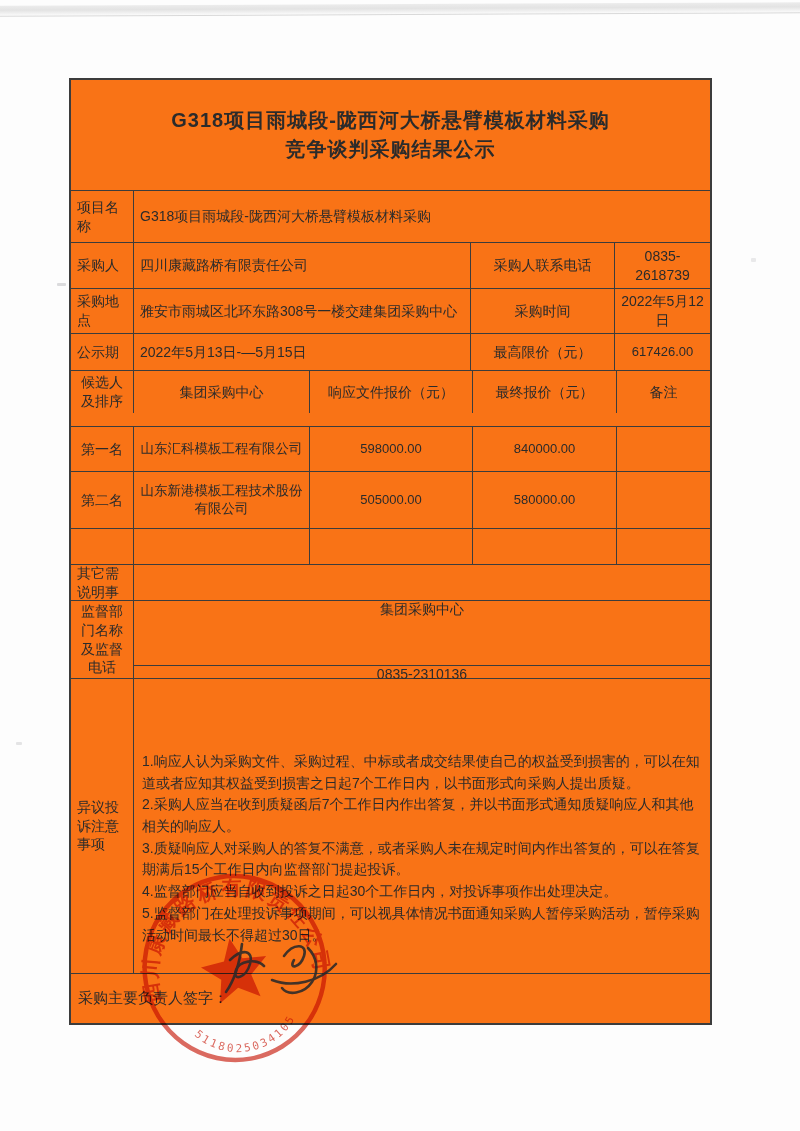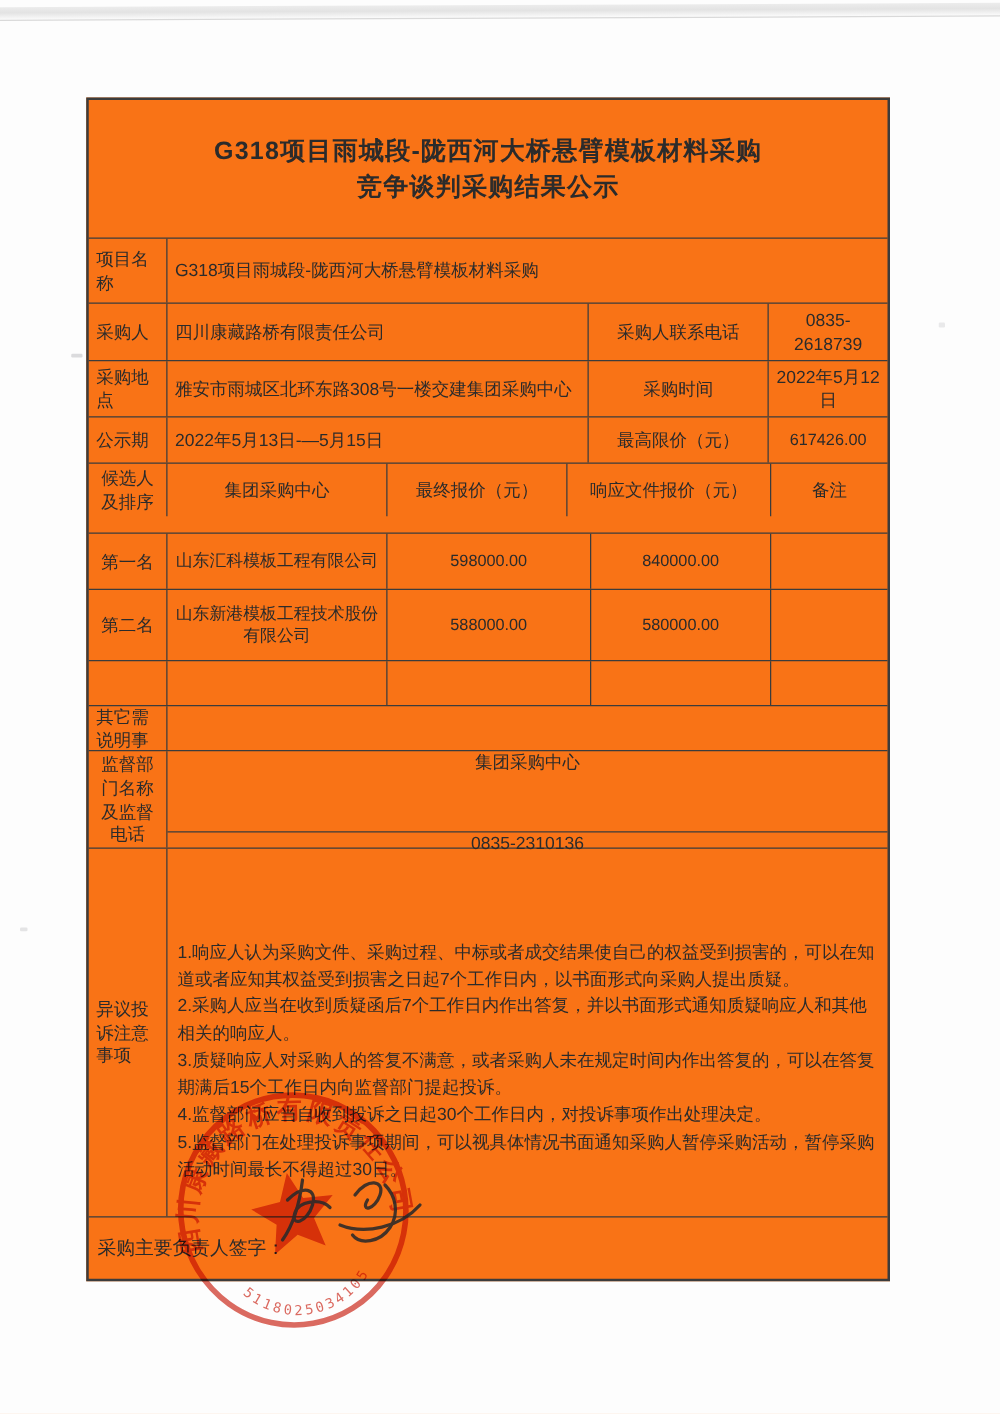--- a/index.html
+++ b/index.html
@@ -121,37 +121,37 @@
   <div class="row" style="height:37px;">
     <div class="cell c-first label-col left">公示期</div>
     <div class="cell left val-wide">2022年5月13日-—5月15日</div>
     <div class="cell lab-mid">最高限价（元）</div>
     <div class="cell val-last" style="font-size:13px;">617426.00</div>
   </div>
 
   <div class="row" style="height:43px;">
     <div class="cell c-first cand-rank left">候选人及排序</div>
     <div class="cell cand-name">集团采购中心</div>
+    <div class="cell cand-doc">响应文件报价（元）</div>
     <div class="cell cand-final">最终报价（元）</div>
-    <div class="cell cand-doc">响应文件报价（元）</div>
     <div class="cell cand-remark">备注</div>
   </div>
 
   <div class="row" style="height:45px;margin-top:13px;">
     <div class="cell c-first cand-rank">第一名</div>
     <div class="cell cand-name" style="font-size:13.5px;">山东汇科模板工程有限公司</div>
     <div class="cell cand-doc" style="font-size:13px;">598000.00</div>
     <div class="cell cand-final" style="font-size:13px;">840000.00</div>
     <div class="cell cand-remark"></div>
   </div>
 
   <div class="row" style="height:57px;">
     <div class="cell c-first cand-rank">第二名</div>
     <div class="cell cand-name" style="font-size:13.5px;">山东新港模板工程技术股份有限公司</div>
-    <div class="cell cand-doc" style="font-size:13px;">588000.00</div>
+    <div class="cell cand-doc" style="font-size:13px;">505000.00</div>
     <div class="cell cand-final" style="font-size:13px;">580000.00</div>
     <div class="cell cand-remark"></div>
   </div>
 
   <div class="row" style="height:36px;">
     <div class="cell c-first cand-rank"></div>
     <div class="cell cand-name"></div>
     <div class="cell cand-doc"></div>
     <div class="cell cand-final"></div>
     <div class="cell cand-remark"></div>

